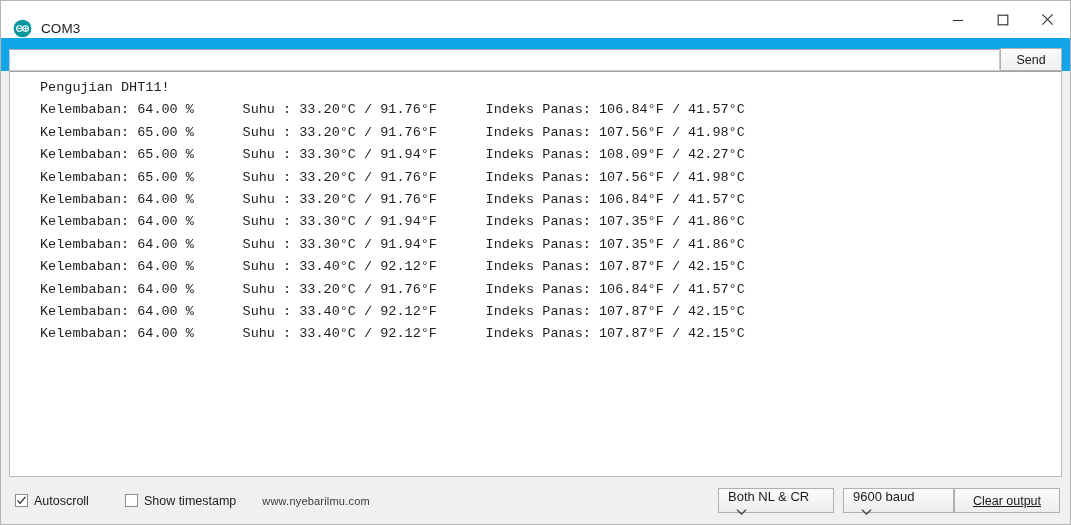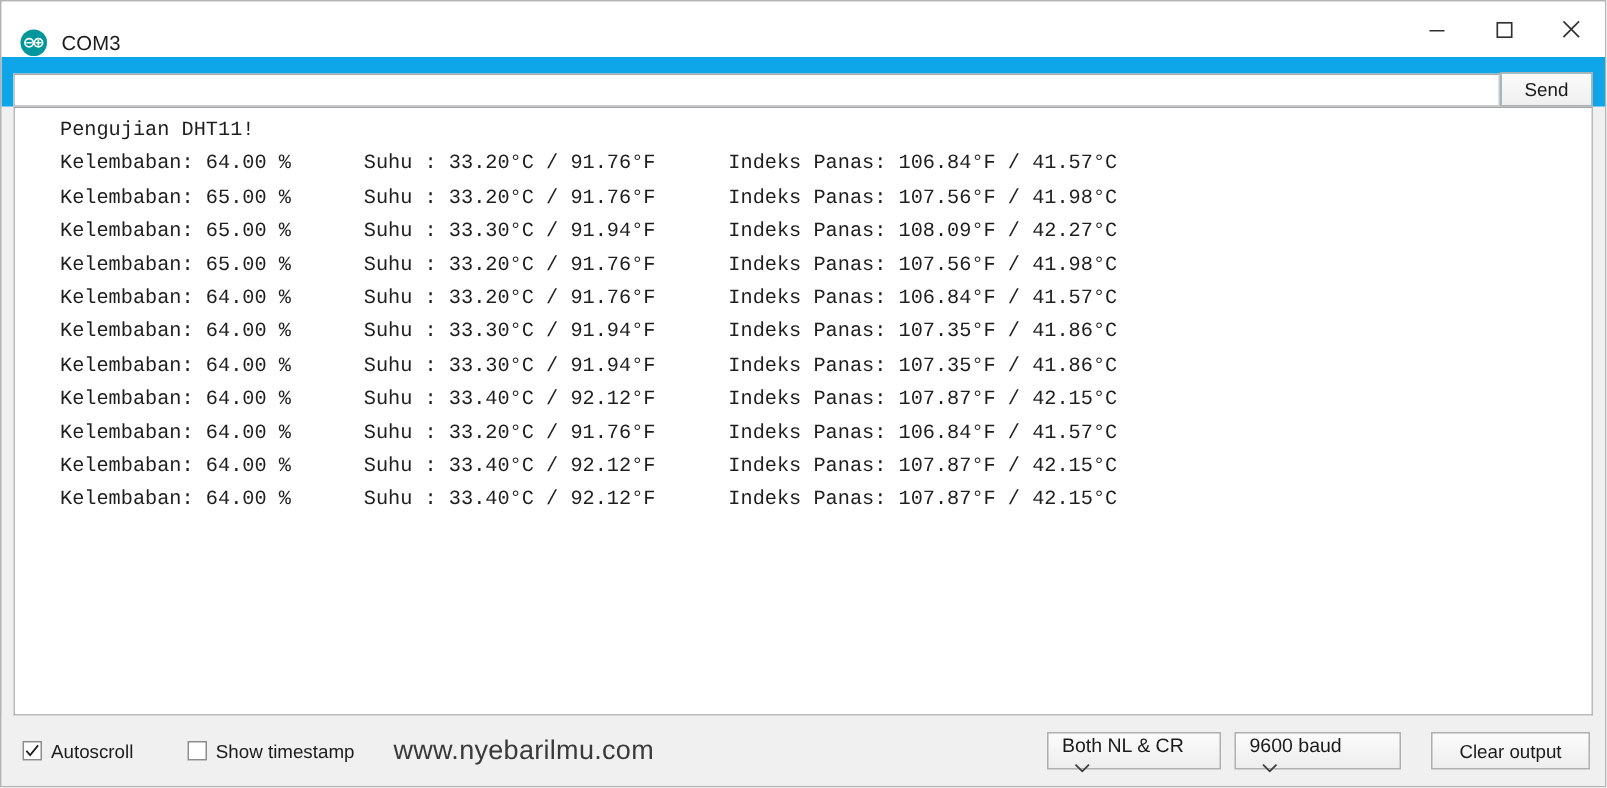--- a/index.html
+++ b/index.html
@@ -166,21 +166,21 @@
     left: 0;
     top: 0;
   }
   .chklabel {
     font-size: 12.5px;
     color: #1c1c1c;
     white-space: nowrap;
   }
   .watermark {
     margin-left: 26px;
-    font-size: 18px;
+    font-size: 11px;
     color: #3a3a3a;
     letter-spacing: 0.2px;
     white-space: nowrap;
   }
   .spacer { flex: 1 1 auto; }
 
   .combo {
     height: 25px;
     box-sizing: border-box;
     background: linear-gradient(#fcfcfc, #ededed);
@@ -189,34 +189,35 @@
     align-items: flex-start;
     justify-content: space-between;
     padding: 0 6px 0 9px;
     font-size: 13px;
     color: #1a1a1a;
     cursor: default;
     white-space: nowrap;
     flex-direction: column;
   }
   .combo-nlcr { width: 116px; margin-right: 9px; }
-  .combo-baud { width: 111px; margin-right: 20px; }
+  .combo-baud { width: 111px; margin-right: 0; }
   .combo .caret { margin-left: 8px; display: block; }
 
   .clear-btn {
     width: 106px;
     height: 25px;
     box-sizing: border-box;
     background: linear-gradient(#fcfcfc, #ededed);
     border: 1px solid #b0b0b0;
     font-family: "Liberation Sans", sans-serif;
     font-size: 12.5px;
     color: #1a1a1a;
     cursor: default;
     padding: 0;
+    text-decoration: underline;
   }
 </style>
 </head>
 <body>
 
 <div class="window">
 
   <div class="titlebar">
     <div class="title-left">
       <span class="app-icon">

